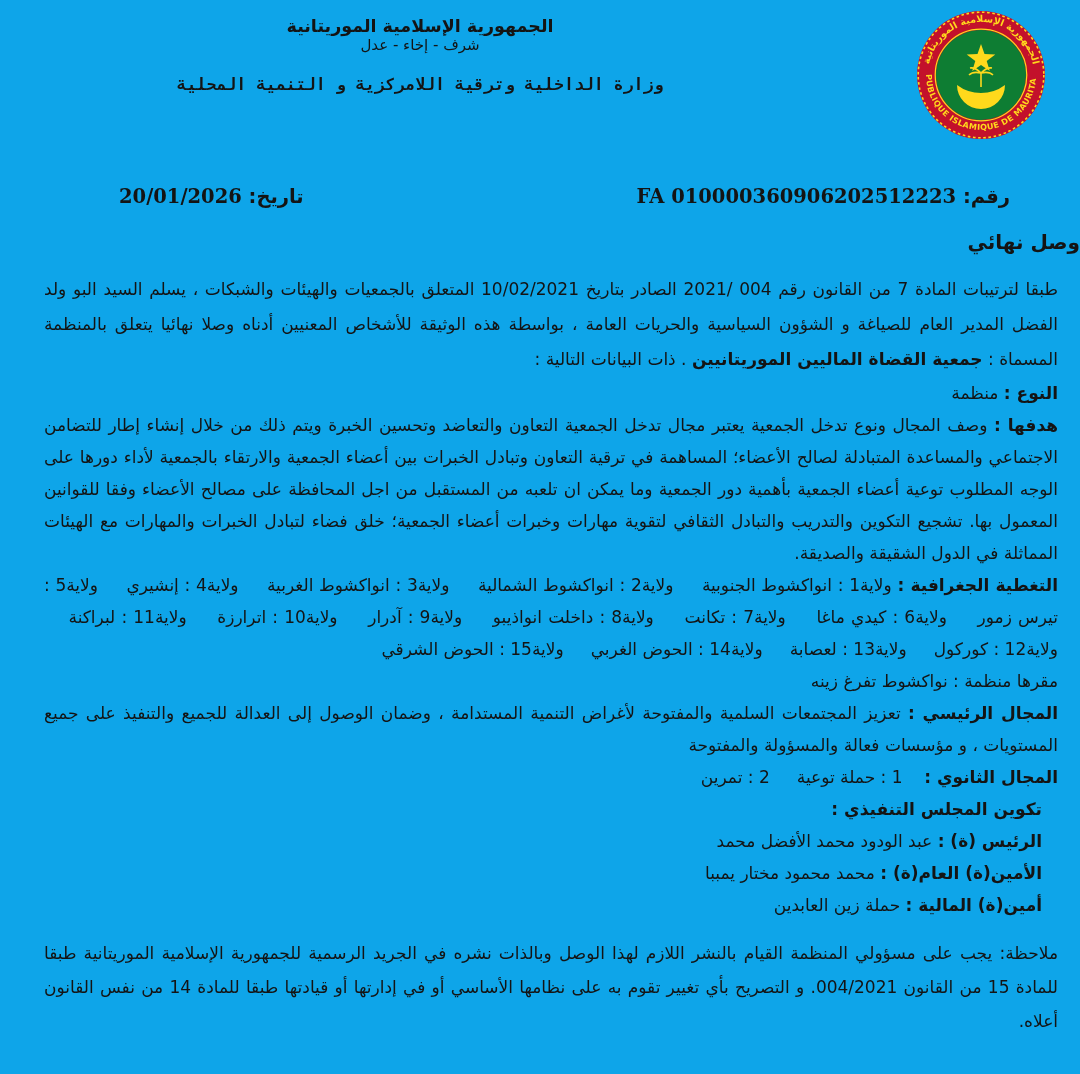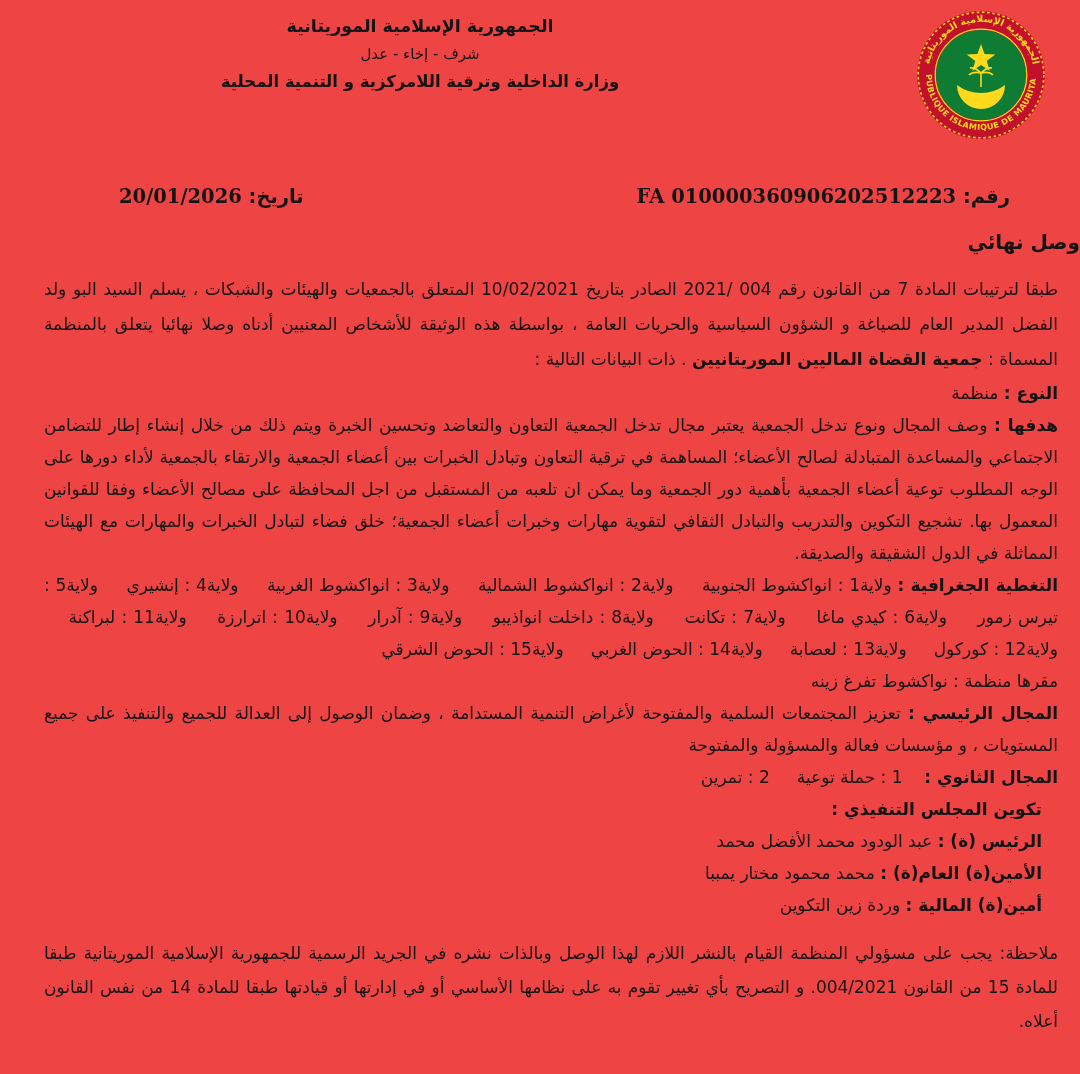--- a/index.html
+++ b/index.html
@@ -1,21 +1,21 @@
 <!DOCTYPE html>
 <html lang="ar" dir="rtl"><head>
 <meta charset="utf-8">
 <style>
   html,body{margin:0;padding:0;background:#ffffff;}
-  .page{position:relative;width:1080px;height:1074px;background:#ef4444;overflow:hidden;
+  .page{position:relative;width:1080px;height:1074px;background:#0ea5e9;overflow:hidden;
         direction:rtl;font-family:"DejaVu Sans",sans-serif;color:#141414;}
   .hdr{position:absolute;top:16px;left:120px;width:600px;text-align:center;}
   .hdr .country{font-size:17.5px;font-weight:bold;}
-  .hdr .motto{font-size:15px;margin-top:9px;}
-  .hdr .ministry{font-size:16.5px;font-weight:bold;margin-top:9px;}
+  .hdr .motto{font-size:15px;}
+  .hdr .ministry{font-size:16.5px;font-weight:bold;margin-top:21px;font-family:Liberation Mono, monospace;}
   .seal{position:absolute;top:9px;right:33px;width:132px;height:132px;}
   .seal-arc{font-size:8.1px;font-weight:bold;fill:#ffd91c;letter-spacing:.4px;
             font-family:"DejaVu Sans",sans-serif;}
   .seal-arc-ar{font-size:9.5px;letter-spacing:0;}
   .meta{position:absolute;top:185px;left:0;width:100%;height:30px;
         font-weight:bold;font-size:19.5px;}
   .meta .number{position:absolute;right:70px;}
   .meta .date{position:absolute;left:119px;}
   .latin{font-family:"DejaVu Serif","Liberation Serif",serif;}
   .doc-title{position:absolute;top:230px;left:0;width:100%;text-align:right;
@@ -86,18 +86,18 @@
     <p><b>المجال الرئيسي :</b> <span>تعزيز المجتمعات السلمية والمفتوحة لأغراض التنمية المستدامة ، وضمان الوصول إلى العدالة للجميع والتنفيذ على جميع المستويات ، و مؤسسات فعالة والمسؤولة والمفتوحة</span></p>
 
     <p><b>المجال الثانوي :</b>&nbsp;&nbsp;&nbsp; <span>1 : حملة توعية&nbsp;&nbsp;&nbsp;&nbsp; 2 : تمرين</span></p>
 
     <p class="indent"><b>تكوين المجلس التنفيذي :</b></p>
 
     <p class="indent"><b>الرئيس (ة) :</b> <span>عبد الودود محمد الأفضل محمد</span></p>
 
     <p class="indent"><b>الأمين(ة) العام(ة) :</b> <span>محمد محمود مختار يمببا</span></p>
 
-    <p class="indent"><b>أمين(ة) المالية :</b> <span>وردة زين التكوين</span></p>
+    <p class="indent"><b>أمين(ة) المالية :</b> <span>حملة زين العابدين</span></p>
 
     <p class="note">ملاحظة: يجب على مسؤولي المنظمة القيام بالنشر اللازم لهذا الوصل وبالذات نشره في الجريد الرسمية للجمهورية الإسلامية الموريتانية طبقا للمادة 15 من القانون 004/2021. و التصريح بأي تغيير تقوم به على نظامها الأساسي أو في إدارتها أو قيادتها طبقا للمادة 14 من نفس القانون أعلاه.</p>
   </div>
 
 </div>
 
 </body></html>

